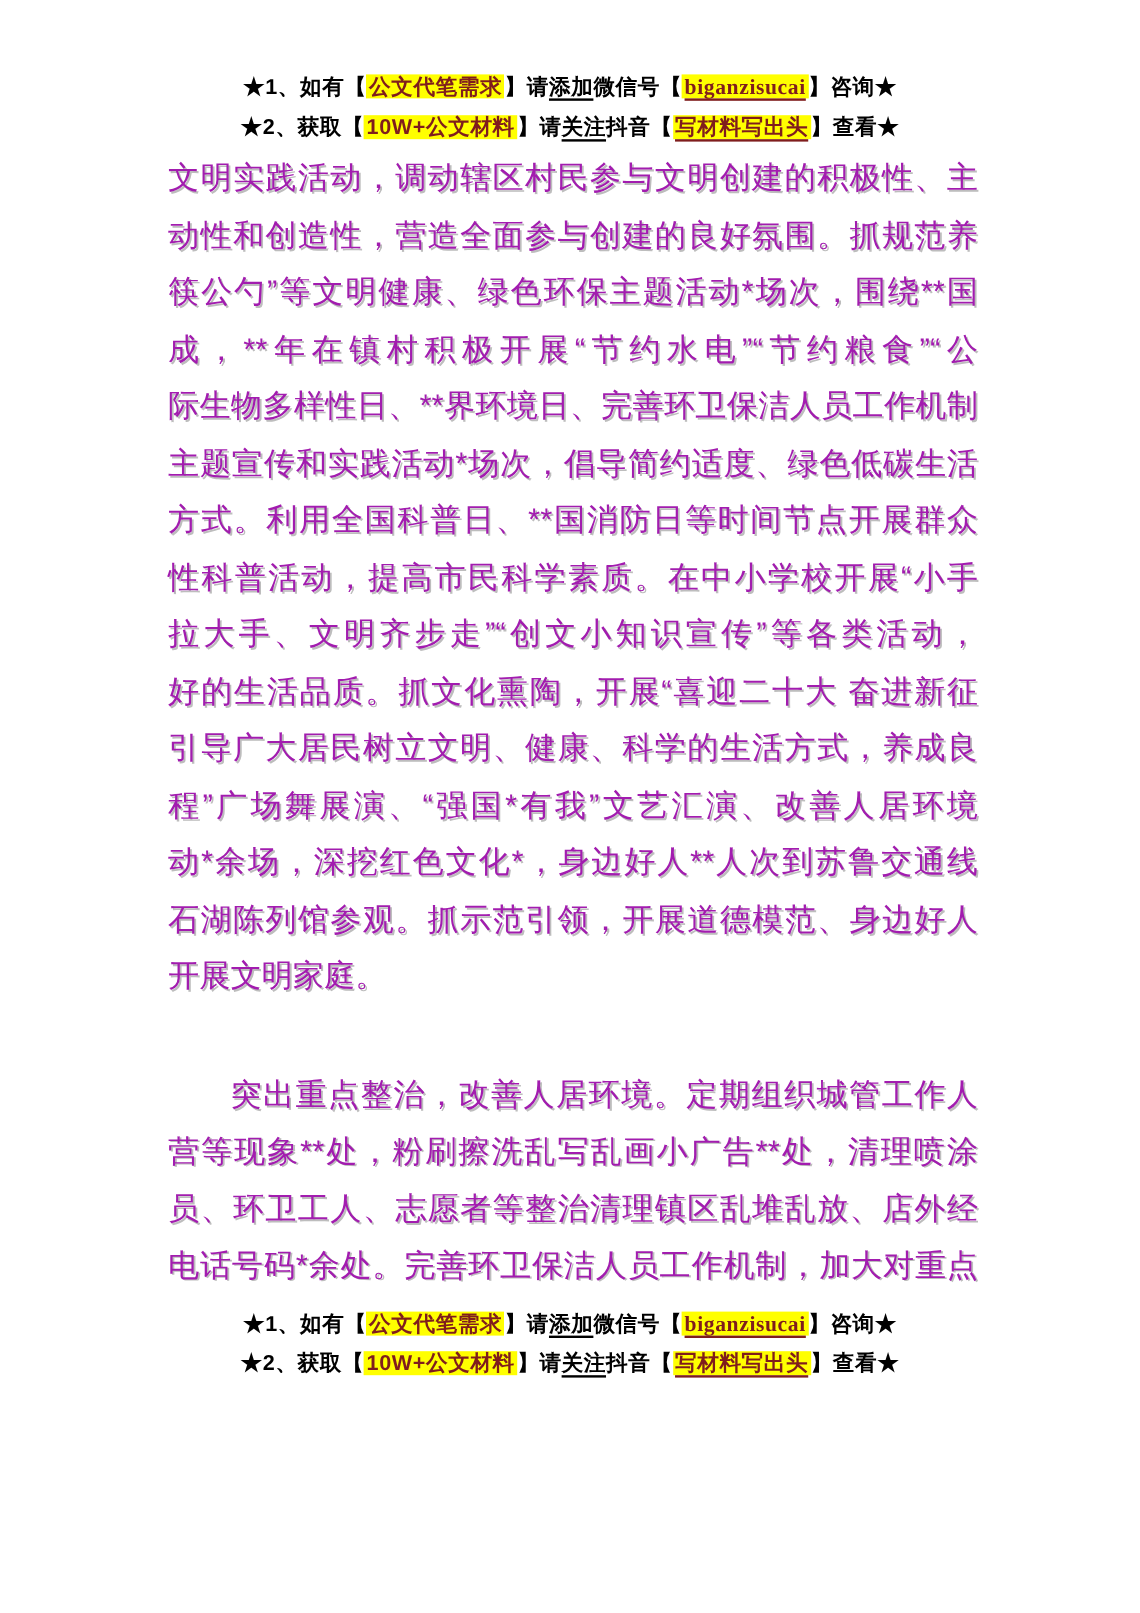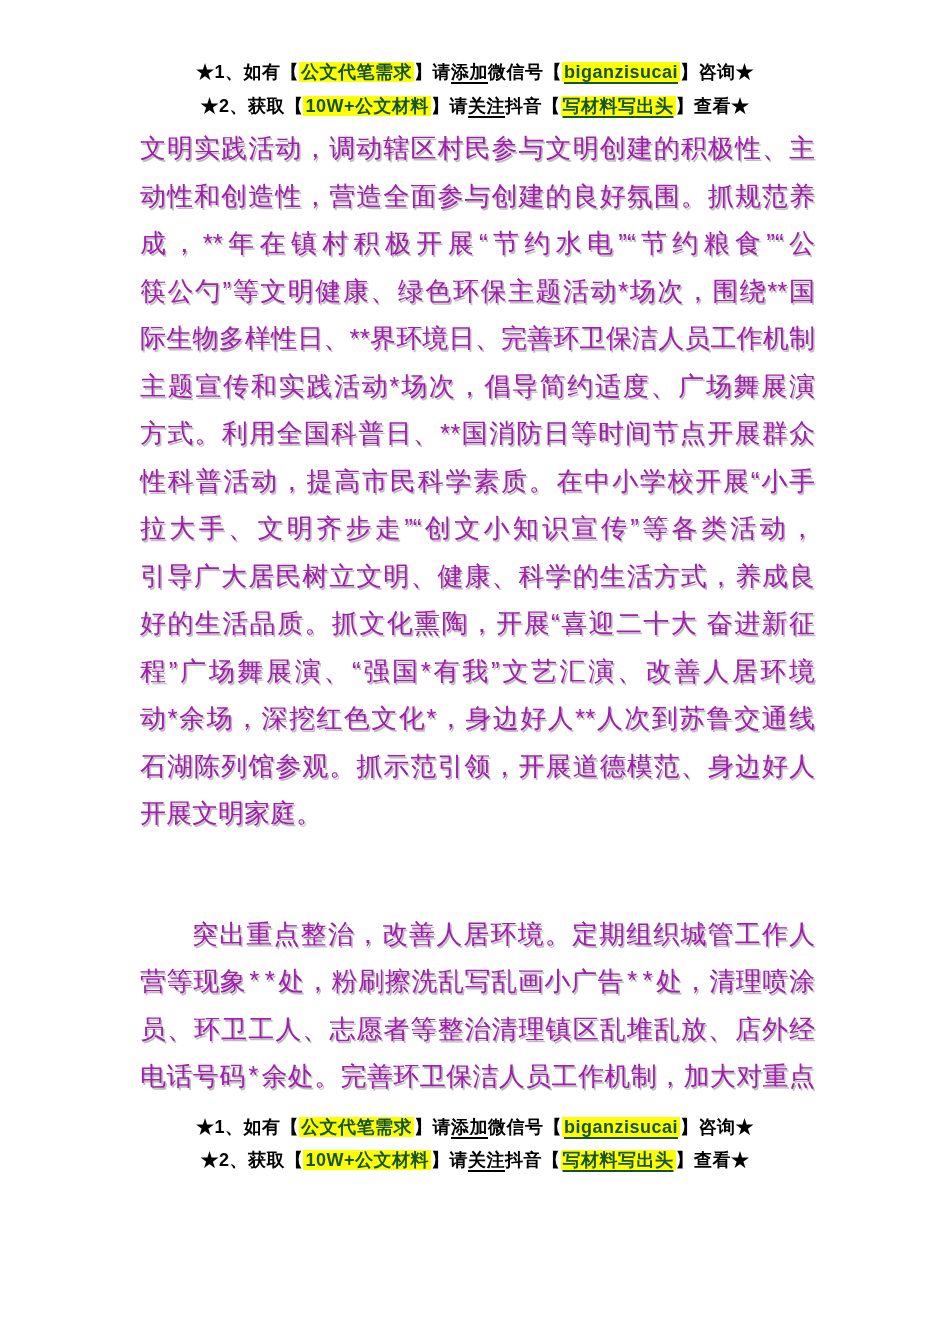--- a/index.html
+++ b/index.html
@@ -21,37 +21,38 @@
     font-weight: bold;
     font-size: 18px;
     line-height: 34px;
     color: #000000;
     letter-spacing: 0.5px;
   }
   .promo-header { padding-top: 55px; }
   .promo-footer { margin-top: 8px; line-height: 33px; }
   .hl {
     background: #ffff00;
-    color: #14532d;
+    color: #7f1d1d;
     padding: 0 2px;
   }
   .ul {
     text-decoration: underline;
     text-decoration-thickness: 2px;
     text-underline-offset: 4px;
+    font-family: Liberation Serif, serif;
   }
   
   .doc {
     margin: 2px 135px 0 140px;
     font-size: 26px;
     color: #a21caf;
     text-shadow: 1.5px 1.5px 0 #bdbdbd;
   }
   .para { width: 100%; }
-  .para + .para { margin-top: 75px; font-family: Liberation Mono, monospace; }
+  .para + .para { margin-top: 51px; }
   .line {
     height: 47.5px;
     line-height: 47.5px;
     text-align: justify;
     text-align-last: justify;
     white-space: nowrap;
     overflow: visible;
   }
   .line.indent { text-indent: 2em; }
   .line.no-stretch { text-align-last: left; }
@@ -67,29 +68,29 @@
     </div>
     <div>
       <span>★2、获取【</span><span class="hl">10W+公文材料</span><span>】请</span><span class="ul">关注</span><span>抖音【</span><span class="hl ul">写材料写出头</span><span>】查看★</span>
     </div>
   </div>
 
   <div class="doc">
     <div class="para">
         <div class="line">文明实践活动，调动辖区村民参与文明创建的积极性、主</div>
         <div class="line">动性和创造性，营造全面参与创建的良好氛围。抓规范养</div>
+        <div class="line">筷公勺”等文明健康、绿色环保主题活动*场次，围绕**国</div>
         <div class="line">成，**年在镇村积极开展“节约水电”“节约粮食”“公</div>
-        <div class="line">筷公勺”等文明健康、绿色环保主题活动*场次，围绕**国</div>
         <div class="line">际生物多样性日、**界环境日、完善环卫保洁人员工作机制</div>
-        <div class="line">主题宣传和实践活动*场次，倡导简约适度、广场舞展演</div>
+        <div class="line">主题宣传和实践活动*场次，倡导简约适度、绿色低碳生活</div>
         <div class="line">方式。利用全国科普日、**国消防日等时间节点开展群众</div>
         <div class="line">性科普活动，提高市民科学素质。在中小学校开展“小手</div>
         <div class="line">拉大手、文明齐步走”“创文小知识宣传”等各类活动，</div>
+        <div class="line">好的生活品质。抓文化熏陶，开展“喜迎二十大 奋进新征</div>
         <div class="line">引导广大居民树立文明、健康、科学的生活方式，养成良</div>
-        <div class="line">好的生活品质。抓文化熏陶，开展“喜迎二十大 奋进新征</div>
         <div class="line">程”广场舞展演、“强国*有我”文艺汇演、改善人居环境</div>
         <div class="line">动*余场，深挖红色文化*，身边好人**人次到苏鲁交通线</div>
         <div class="line">石湖陈列馆参观。抓示范引领，开展道德模范、身边好人</div>
         <div class="line no-stretch">开展文明家庭。</div>
       </div>
     <div class="para">
         <div class="line indent">突出重点整治，改善人居环境。定期组织城管工作人</div>
         <div class="line">营等现象**处，粉刷擦洗乱写乱画小广告**处，清理喷涂</div>
         <div class="line">员、环卫工人、志愿者等整治清理镇区乱堆乱放、店外经</div>
         <div class="line">电话号码*余处。完善环卫保洁人员工作机制，加大对重点</div>

